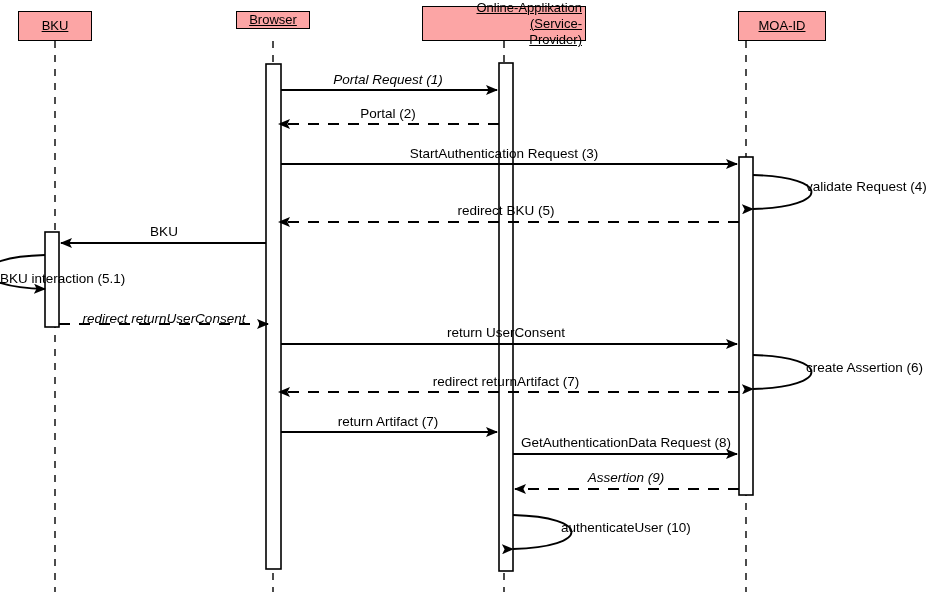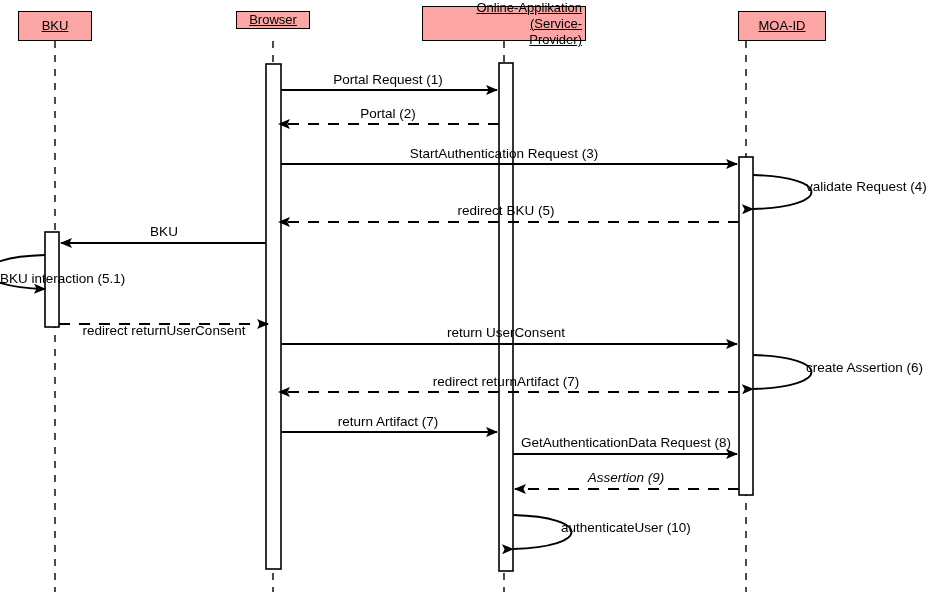--- a/index.html
+++ b/index.html
@@ -106,28 +106,28 @@
       <div class="lifeline-box" style="left: 422px; top: 6px; width: 164px; height: 35px;">
         <span class="lifeline-label">Online-Applikation (Service-
 Provider)</span>
       </div>
       <div class="lifeline-box" style="left: 702px; top: 11px; width: 88px; height: 30px; margin-left: 36px;">
         <span class="lifeline-label">MOA-ID</span>
       </div>
     </div>
 
   <div id="labels">
-      <div class="msg-label center" style="top: 72px; left: 388px;">Portal Request (1)</div>
+      <div class="msg-label center" style="top: 72px; left: 388px; font-style: italic;">Portal Request (1)</div>
       <div class="msg-label center" style="top: 106px; left: 388px;">Portal (2)</div>
       <div class="msg-label center" style="top: 146px; left: 504px;">StartAuthentication Request (3)</div>
       <div class="msg-label" style="top: 179px; left: 806px;">validate Request (4)</div>
       <div class="msg-label center" style="top: 203px; left: 506px;">redirect BKU (5)</div>
       <div class="msg-label center" style="top: 224px; left: 164px;">BKU</div>
       <div class="msg-label" style="top: 271px; left: 0px;">BKU interaction (5.1)</div>
-      <div class="msg-label center" style="top: 323px; left: 164px;">redirect returnUserConsent</div>
+      <div class="msg-label center" style="top: 311px; left: 164px; font-style: italic;">redirect returnUserConsent</div>
       <div class="msg-label center" style="top: 325px; left: 506px;">return UserConsent</div>
       <div class="msg-label" style="top: 360px; left: 806px;">create Assertion (6)</div>
       <div class="msg-label center" style="top: 374px; left: 506px;">redirect returnArtifact (7)</div>
       <div class="msg-label center" style="top: 414px; left: 388px;">return Artifact (7)</div>
       <div class="msg-label center" style="top: 435px; left: 626px;">GetAuthenticationData Request (8)</div>
       <div class="msg-label center" style="top: 470px; left: 626px; font-style: italic;">Assertion (9)</div>
       <div class="msg-label" style="top: 520px; left: 561px;">authenticateUser (10)</div>
     </div>
 
 </div>

